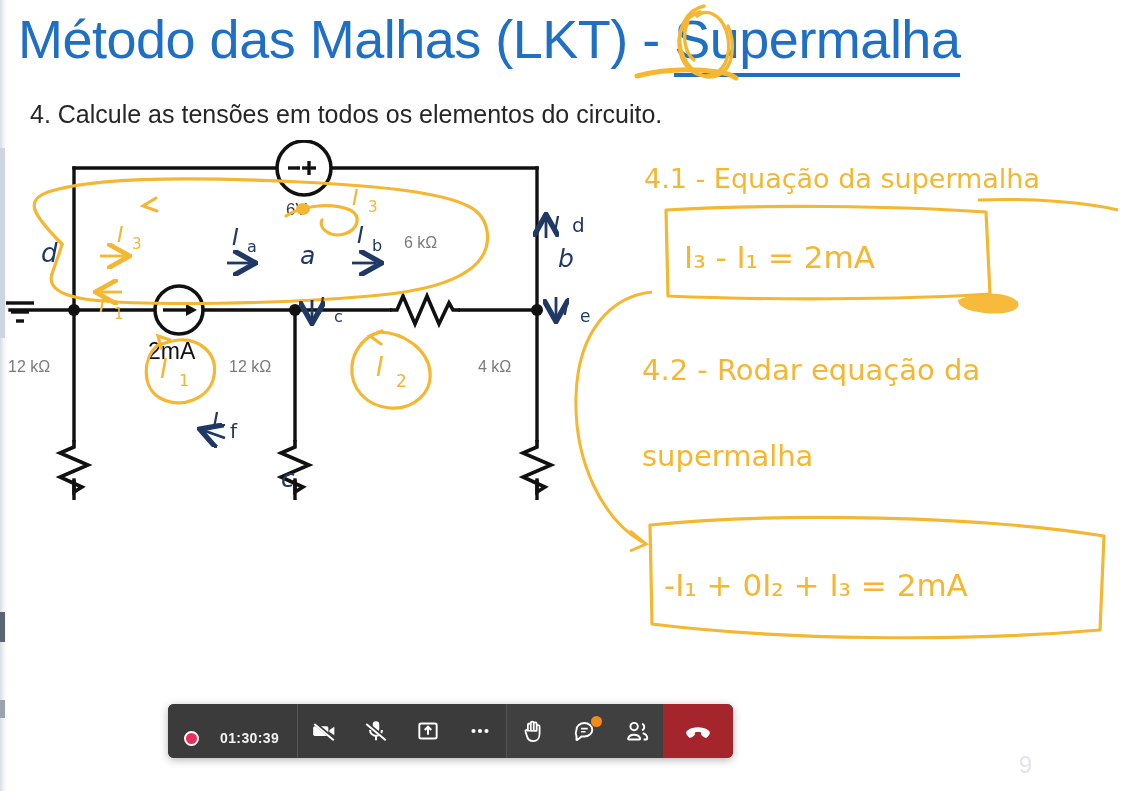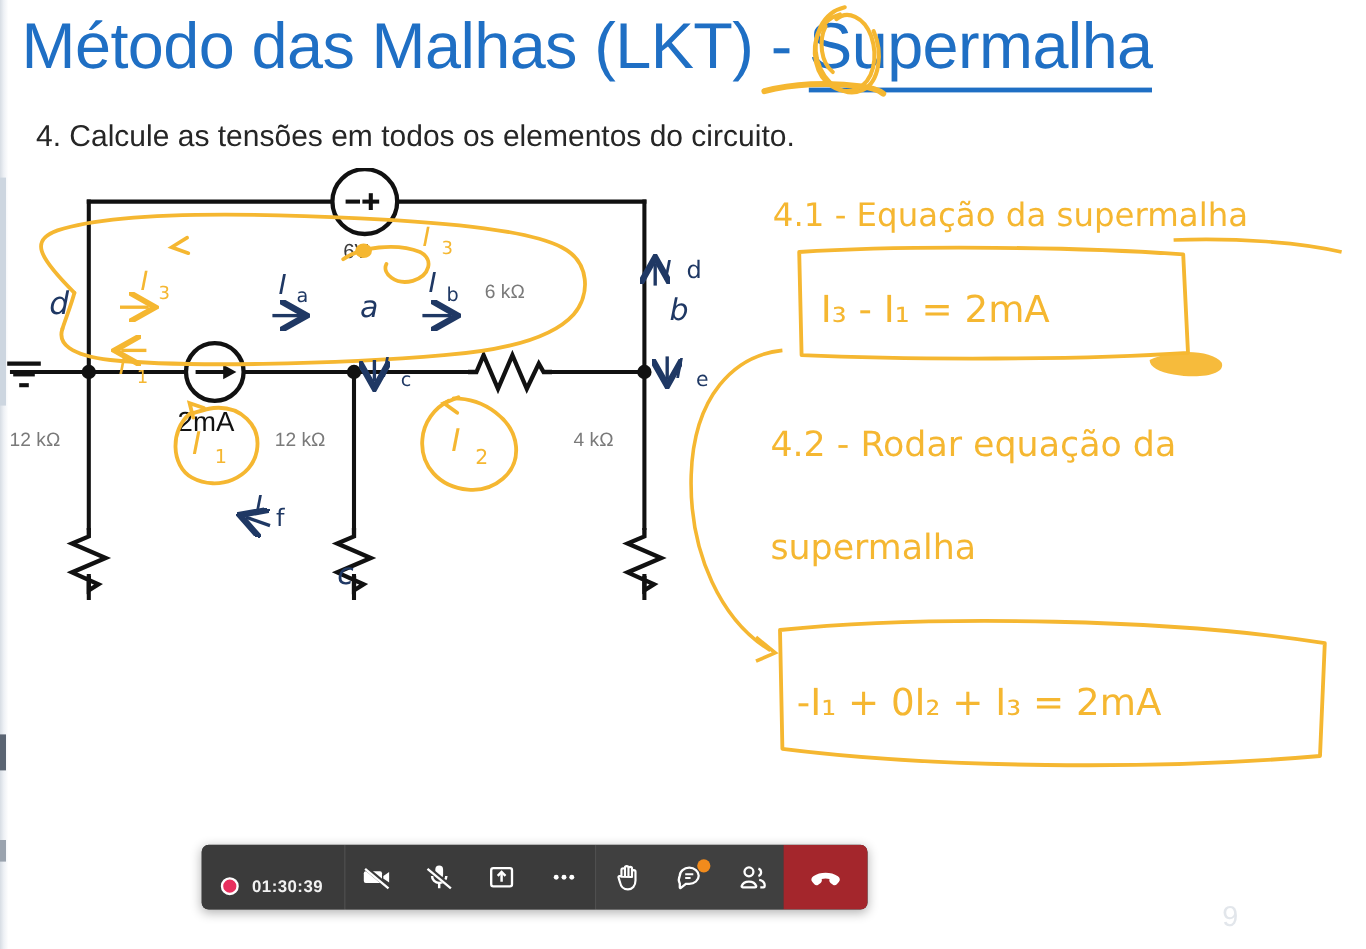--- a/index.html
+++ b/index.html
@@ -57,21 +57,21 @@
   }
   .tb-group { display: flex; align-items: center; background: #3b3b3b; }
   .tb-group.alt { background: #404040; }
   .tb-sep { width: 1px; background: #555; align-self: stretch; margin: 0; }
   .tb-btn {
     width: 52px; height: 54px;
     display: flex; align-items: center; justify-content: center;
     color: #ffffff; position: relative;
   }
   .tb-rec {
-    display: flex; align-items: center; gap: 11px;
+    display: flex; align-items: center; gap: 21px;
     padding: 14px 18px 0 16px; height: 54px; color: #ffffff;
   }
   .rec-dot {
     width: 15px; height: 15px; border-radius: 50%;
     background: #e8305e; border: 2px solid #ffffff;
   }
   .rec-time { font-size: 14px; font-weight: 700; letter-spacing: 0.4px; color:#f2f2f2; }
   .tb-hang {
     width: 70px; height: 54px; background: #a4262c;
     display: flex; align-items: center; justify-content: center;

